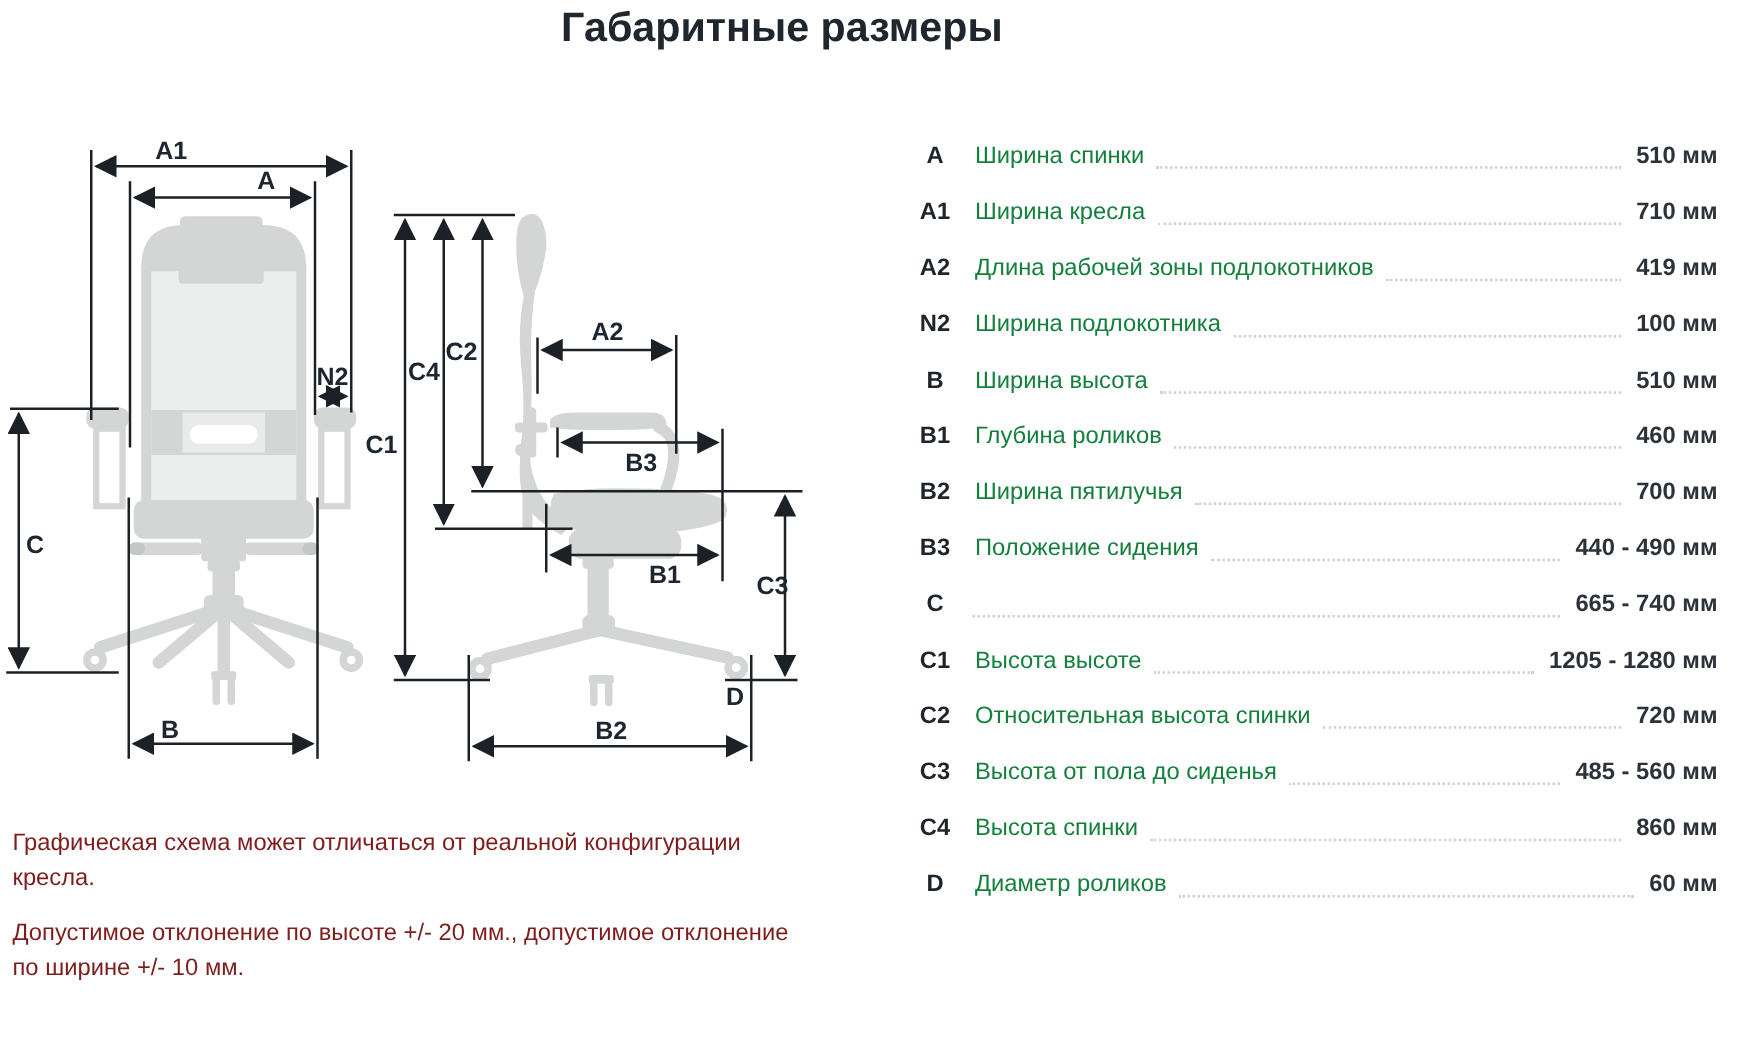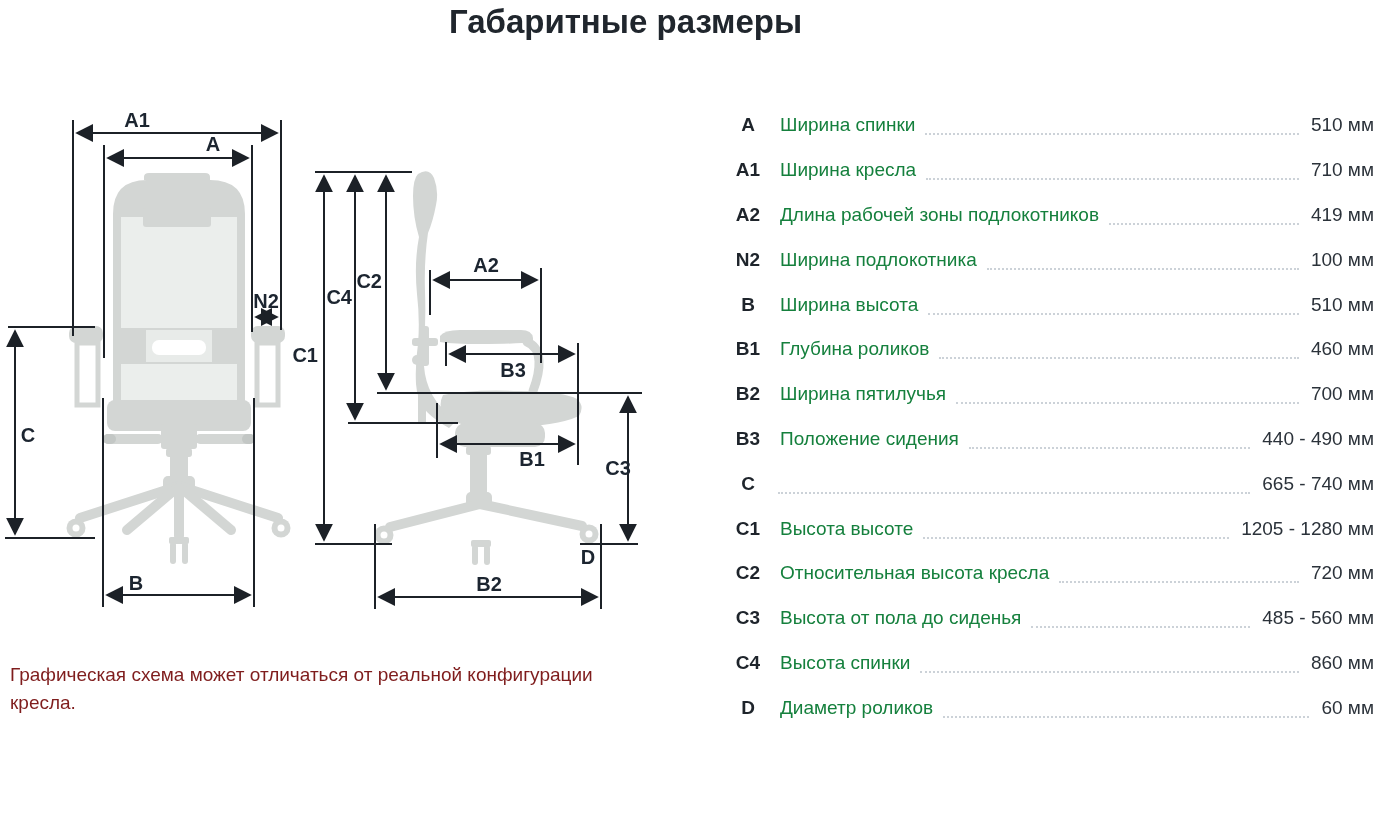--- a/index.html
+++ b/index.html
@@ -25,21 +25,21 @@
     font-size:19px;color:#15803d;white-space:nowrap;
   }
   .spec-row .leader{
     flex:1 1 auto;min-width:14px;
     border-bottom:2px dotted #ccd2d8;
     align-self:center;height:20px;box-sizing:border-box;
     margin:0 12px 0 10px;
   }
   .spec-row .v{
     flex:0 0 auto;text-align:right;white-space:nowrap;
-    font-size:19px;color:#2b323a;
+    font-size:19px;color:#2b323a;font-weight:bold;
   }
   
   .notes{position:absolute;left:10px;top:661px;width:632px;}
   .notes p{
     margin:0 0 16px 0;font-size:19px;line-height:28px;color:#7f1d1d;
   }
   
   .diagram{position:absolute;left:0;top:90px;width:690px;height:560px;}
   .dim{stroke:#1c2127;stroke-width:2;fill:none;}
   .ext{stroke:#1c2127;stroke-width:2;fill:none;}
@@ -258,21 +258,21 @@
 
     <div class="spec-row">
       <span class="k">C1</span>
       <span class="d">Высота высоте</span>
       <span class="leader"></span>
       <span class="v">1205 - 1280 мм</span>
     </div>
 
     <div class="spec-row">
       <span class="k">C2</span>
-      <span class="d">Относительная высота кресла</span>
+      <span class="d">Относительная высота спинки</span>
       <span class="leader"></span>
       <span class="v">720 мм</span>
     </div>
 
     <div class="spec-row">
       <span class="k">C3</span>
       <span class="d">Высота от пола до сиденья</span>
       <span class="leader"></span>
       <span class="v">485 - 560 мм</span>
     </div>
@@ -287,13 +287,14 @@
     <div class="spec-row">
       <span class="k">D</span>
       <span class="d">Диаметр роликов</span>
       <span class="leader"></span>
       <span class="v">60 мм</span>
     </div>
   </div>
 
 <div class="notes">
   <p>Графическая схема может отличаться от реальной конфигурации кресла.</p>
+  <p>Допустимое отклонение по высоте +/- 20 мм., допустимое отклонение по ширине +/- 10 мм.</p>
 </div>
 
 </body></html>

